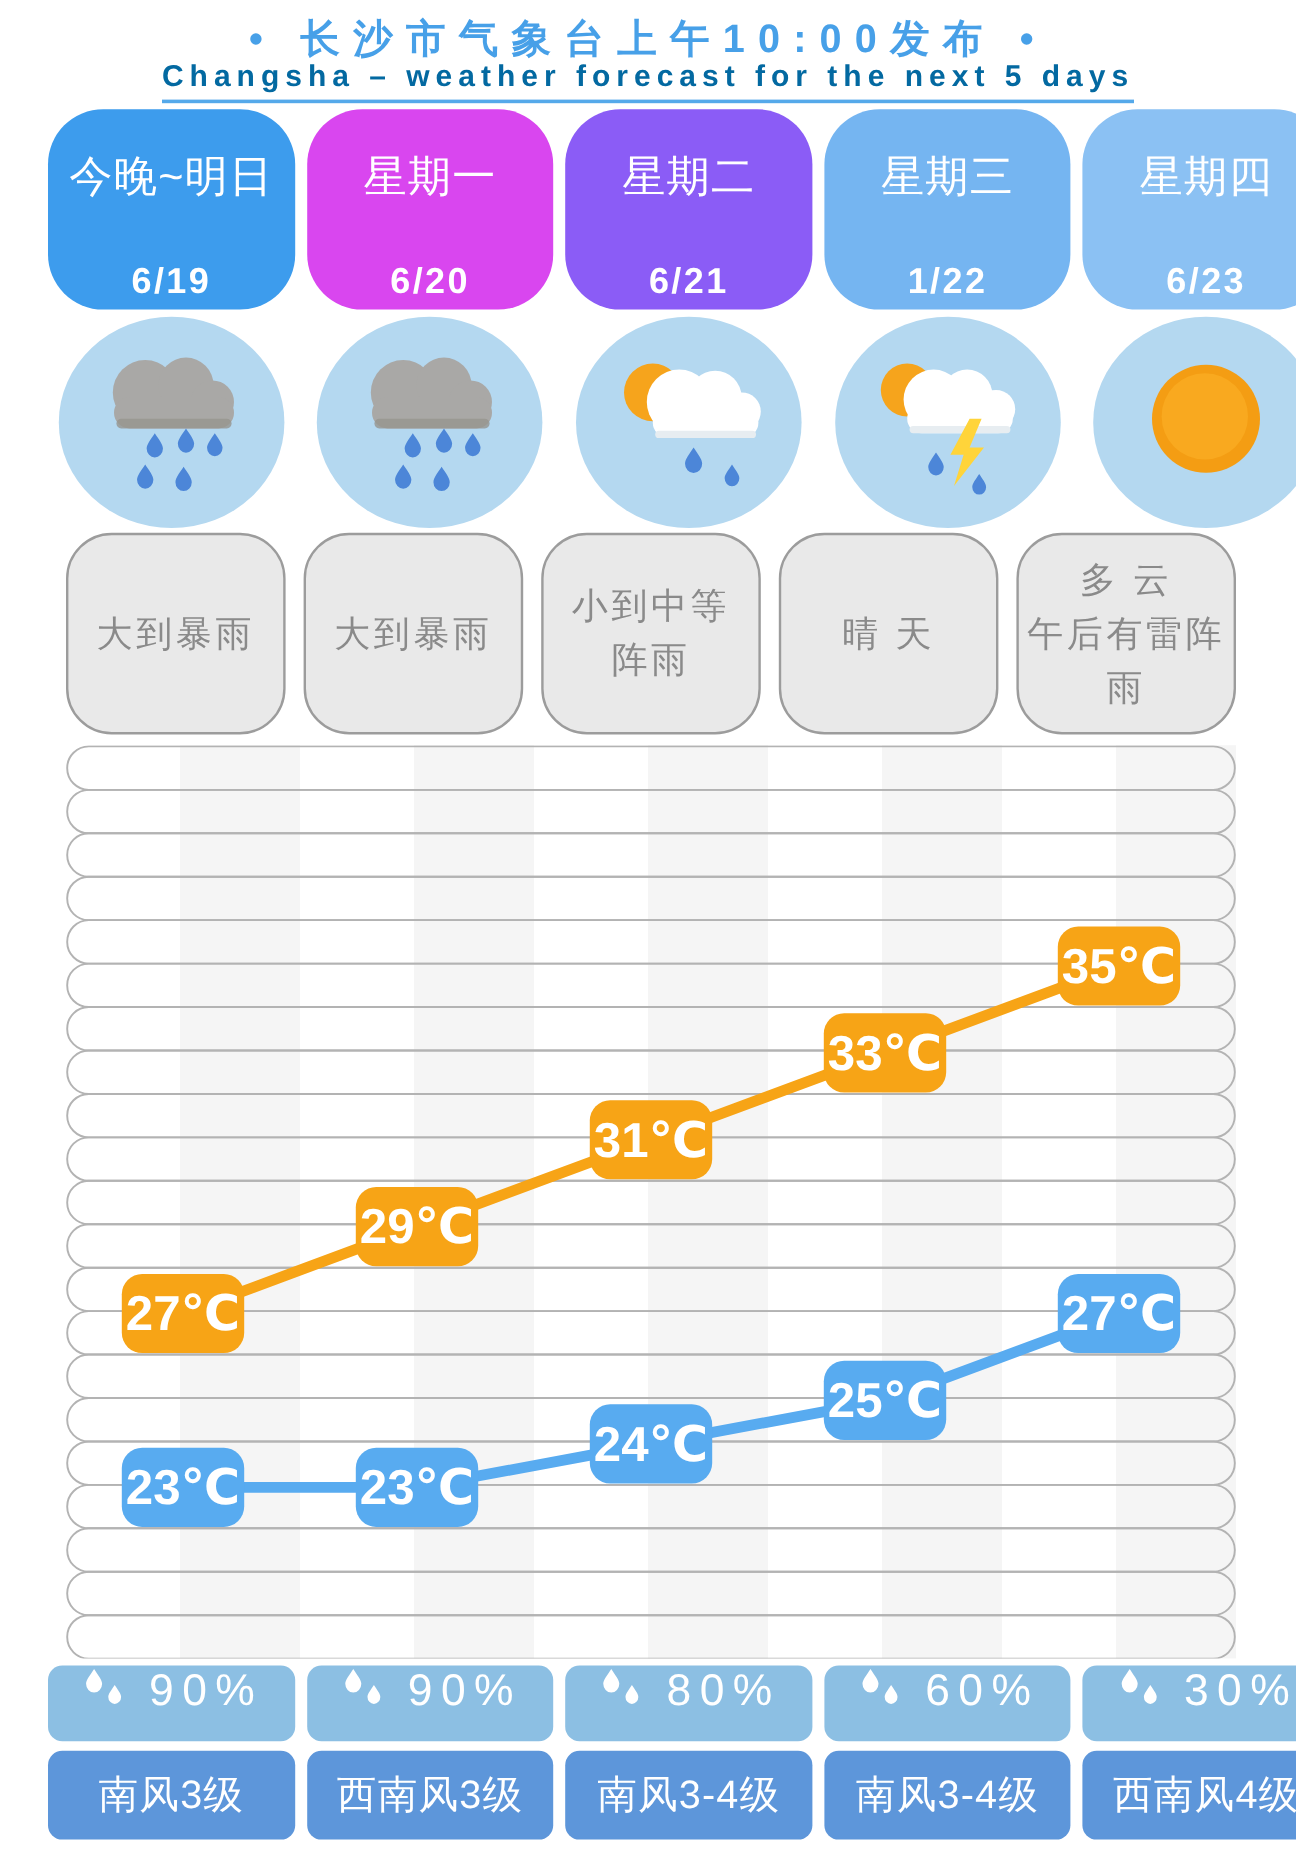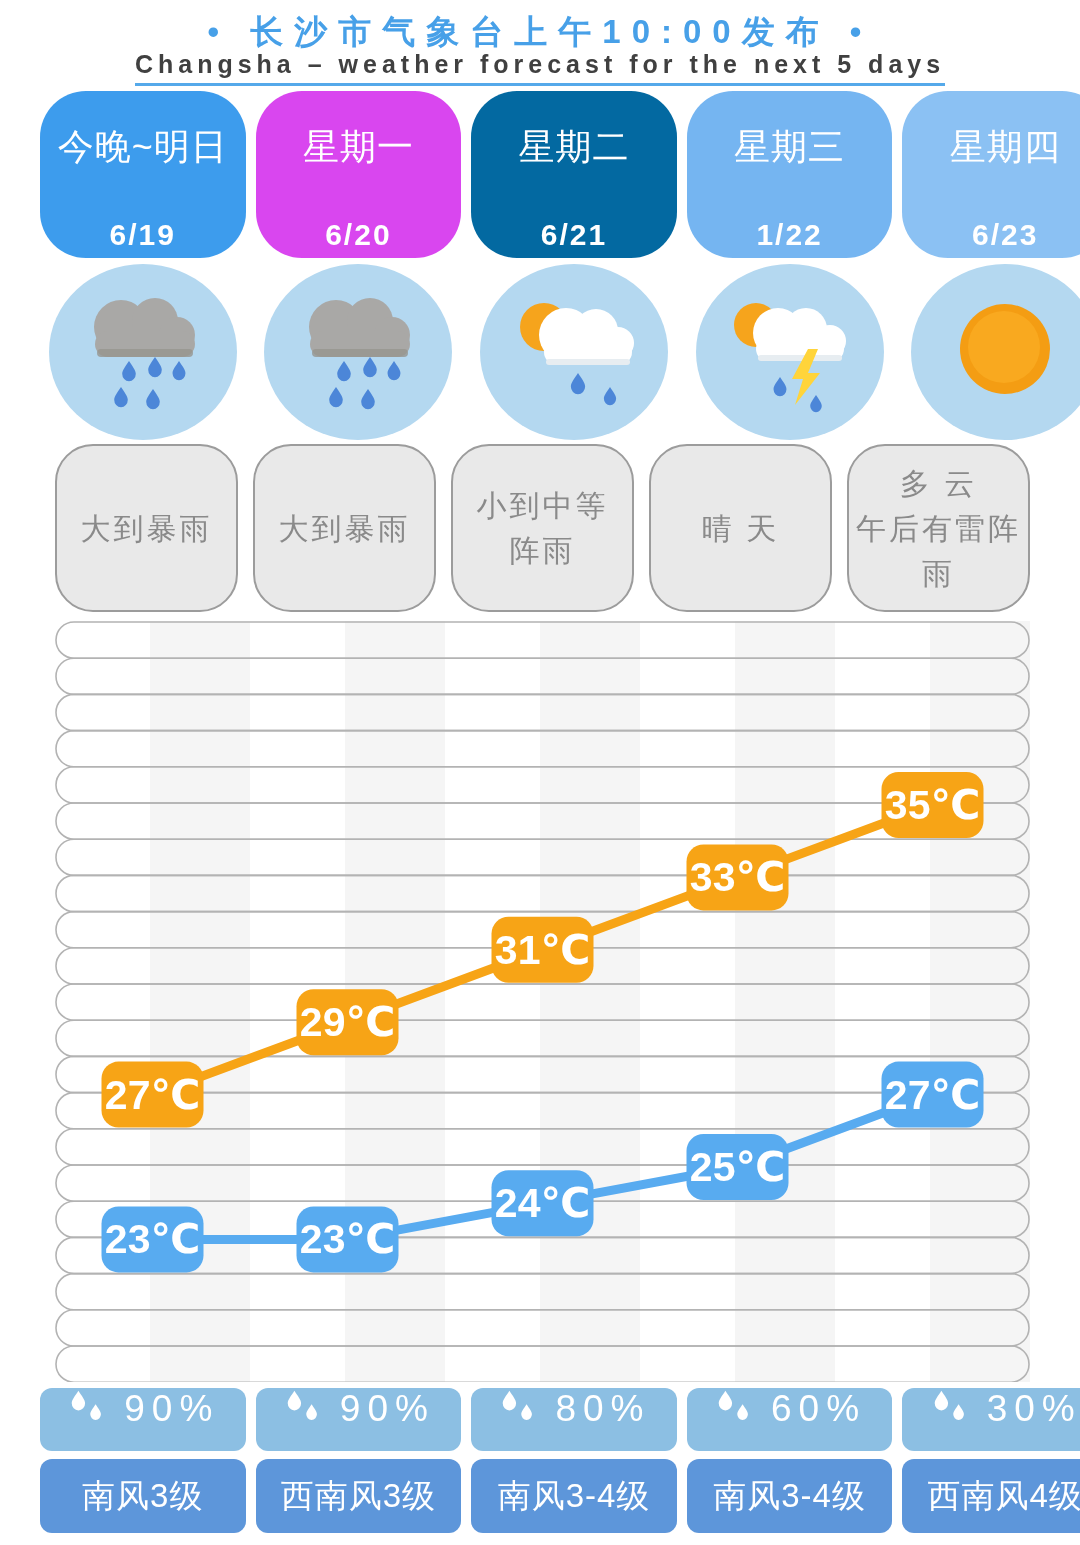--- a/index.html
+++ b/index.html
@@ -3,21 +3,21 @@
 <meta charset="utf-8">
 <style>
   html,body{margin:0;padding:0;background:#ffffff;}
   body{font-family:"Liberation Sans","DejaVu Sans",sans-serif;}
   .page{position:relative;width:1080px;height:1545px;background:#fff;overflow:hidden;}
 
   
   .hdr-title{position:absolute;top:10px;left:0;width:100%;text-align:center;
     color:#47a0e8;font-size:33px;font-weight:bold;letter-spacing:11px;}
   .hdr-sub{position:absolute;top:50px;left:0;width:100%;text-align:center;
-    color:#404040;font-size:25px;font-weight:bold;letter-spacing:5px;}
+    color:#0369a1;font-size:25px;font-weight:bold;letter-spacing:5px;}
   .hdr-sub span{border-bottom:3px solid #55a9ea;padding-bottom:5px;}
 
   
   .row5{position:absolute;left:40px;width:1068px;display:flex;gap:10px;}
   .row5 > *{flex:1;}
 
   
   .days-row{top:91px;height:167px;}
   .daycard{border-radius:46px;color:#fff;text-align:center;}
   .daycard .lbl{margin-top:32px;font-size:36px;letter-spacing:1px;}
@@ -60,21 +60,21 @@
 
   <div class="row5 days-row">
     <div class="daycard" style="background-color: rgb(61, 156, 237);">
       <div class="lbl">今晚~明日</div>
       <div class="dt">6/19</div>
     </div>
     <div class="daycard" style="background-color: #d946ef;">
       <div class="lbl">星期一</div>
       <div class="dt">6/20</div>
     </div>
-    <div class="daycard" style="background-color: #0369a1;">
+    <div class="daycard" style="background-color: #8b5cf6;">
       <div class="lbl">星期二</div>
       <div class="dt">6/21</div>
     </div>
     <div class="daycard" style="background-color: rgb(117, 181, 241);">
       <div class="lbl">星期三</div>
       <div class="dt">1/22</div>
     </div>
     <div class="daycard" style="background-color: rgb(139, 193, 243);">
       <div class="lbl">星期四</div>
       <div class="dt">6/23</div>

